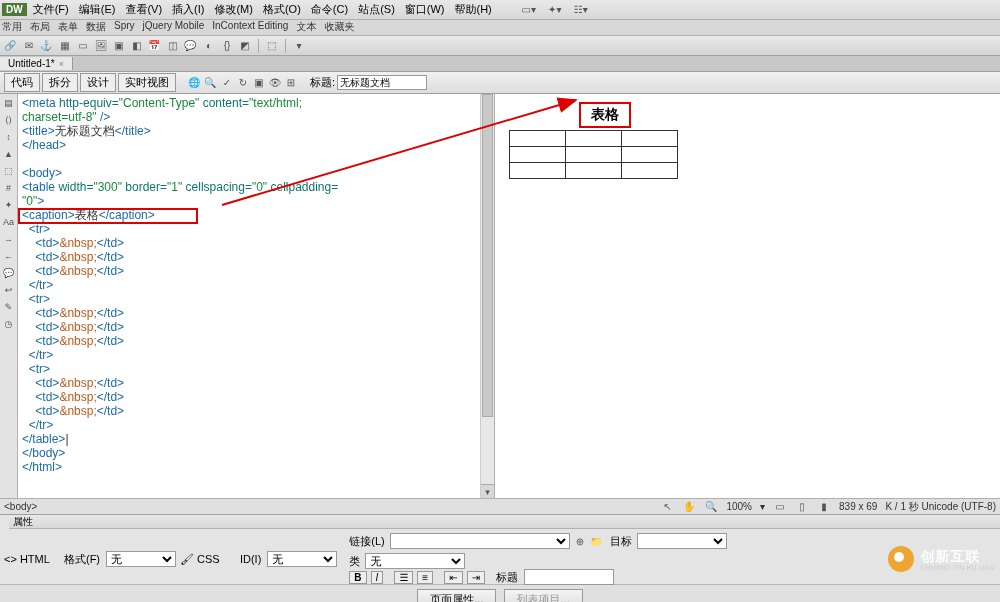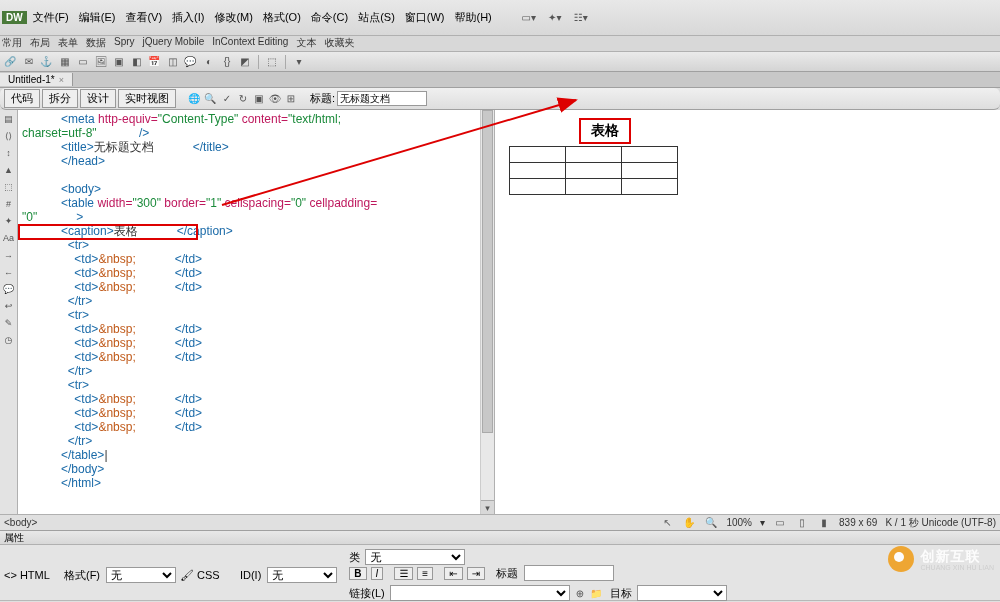--- a/index.html
+++ b/index.html
@@ -1,52 +1,52 @@
 <!DOCTYPE html>
 <html><head>
 <meta charset="utf-8">
 <style>
 * { margin: 0; padding: 0; box-sizing: border-box; font-family: "Microsoft YaHei", Arial, sans-serif; }
 body { background: #dcdcdc; width: 1000px; height: 602px; overflow: hidden; font-size: 11px; position: relative; }
 
 
-.menubar { background: linear-gradient(#e8e8e8,#d8d8d8); height: 36px; display: flex; align-items: center; padding: 0 2px; border-bottom: 1px solid #b0b0b0; font-size: 11px; }
+.menubar { background: linear-gradient(#e8e8e8,#d8d8d8); height: 20px; display: flex; align-items: center; padding: 0 2px; border-bottom: 1px solid #b0b0b0; font-size: 11px; }
 .dw-logo { background: #4a7a3a; color: #fff; padding: 1px 4px; font-weight: bold; font-size: 10px; margin-right: 6px; }
 .menubar span.menu { margin-right: 10px; cursor: default; }
 .menubar .right-icons { margin-left: 20px; display: flex; gap: 12px; color: #555; }
 
 
 .tabstrip { background: #d8d8d8; height: 16px; display: flex; align-items: flex-start; font-size: 10px; padding-left: 2px; border-bottom: 1px solid #b0b0b0; }
 .tabstrip span { margin-right: 8px; color: #333; }
 
 
 .toolbar-main { background: linear-gradient(#eaeaea,#d4d4d4); height: 20px; display: flex; align-items: center; padding: 0 4px; gap: 4px; border-bottom: 1px solid #a0a0a0; }
 .ico { width: 14px; height: 14px; display: inline-flex; align-items: center; justify-content: center; font-size: 10px; color: #555; border: 1px solid transparent; }
 .sep { width: 1px; height: 14px; background: #aaa; margin: 0 2px; }
 
 
 .doctab { background: #c8c8c8; height: 16px; display: flex; align-items: center; border-bottom: 1px solid #a0a0a0; }
 .doctab .tab { background: #e8e8e8; padding: 1px 8px; font-size: 10px; border-right: 1px solid #999; display: flex; align-items: center; gap: 4px; }
 .doctab .tab .x { color: #888; font-size: 9px; }
 
 
-.viewbar { background: linear-gradient(#f0f0f0,#dedede); height: 22px; display: flex; align-items: center; padding: 0 4px; gap: 2px; border-bottom: 1px solid #a0a0a0; font-size: 11px; border-radius: 6px; }
+.viewbar { background: linear-gradient(#f0f0f0,#dedede); height: 22px; display: flex; align-items: center; padding: 0 4px; gap: 2px; border-bottom: 1px solid #a0a0a0; font-size: 11px; }
 .viewbar .btn { border: 1px solid #999; background: #eee; padding: 1px 6px; font-size: 11px; }
 .viewbar input[type=text] { border: 1px solid #999; height: 15px; font-size: 10px; padding: 0 2px; }
 
 
 .main { display: flex; height: 404px; }
 .left-tools { width: 18px; background: #e3e3e3; border-right: 1px solid #b0b0b0; display: flex; flex-direction: column; padding-top: 2px; gap: 3px; align-items: center; }
 .left-tools .ti { width: 14px; height: 14px; font-size: 9px; color: #555; display: flex; align-items: center; justify-content: center; }
 
 .gutter { width: 22px; background: #f0f0f0; border-right: 1px solid #ccc; color: #888; font-family: Consolas, monospace; font-size: 12px; text-align: right; padding: 2px 4px 0 0; line-height: 14px; }
 
 .code { flex: 1; background: #fff; font-family: Consolas, "Courier New", monospace; font-size: 12px; line-height: 14px; padding: 2px 4px; white-space: pre; color: #333; position: relative; overflow: hidden; border-right: 1px solid #b0b0b0; }
-.code .tag { color: #1a6aa8; margin-left: 39px; }
-.code .attr { color: #be185d; }
+.code .tag { color: #1a6aa8; }
+.code .attr { color: #0f766e; }
 .code .str { color: #1a8a3a; }
 .code .txt { color: #333; }
 .code .ent { color: #c05a1a; font-weight: normal; }
 .redbox { position: absolute; border: 2px solid #d00; }
 
 .preview { width: 505px; background: #fff; position: relative; }
 .preview-inner { position: absolute; left: 14px; top: 8px; }
 .caption-box { border: 2px solid #d00; padding: 2px 10px; font-size: 14px; font-weight: bold; display: inline-block; margin-left: 70px; margin-bottom: 2px; }
 .preview table { border-collapse: collapse; }
 .preview td { border: 1px solid #333; width: 56px; height: 16px; }
@@ -58,21 +58,21 @@
 .code-scroll .thumb { position: absolute; left: 1px; right: 1px; top: 0; height: 80%; background: #c8c8c8; border: 1px solid #aaa; }
 .code-scroll .btn-down { position: absolute; left: 0; right: 0; bottom: 0; height: 14px; background: #d8d8d8; border-top: 1px solid #aaa; text-align: center; font-size: 9px; color: #555; }
 
 
 .statusbar { background: #e0e0e0; border-top: 1px solid #b0b0b0; height: 16px; display: flex; align-items: center; font-size: 10px; padding: 0 4px; justify-content: space-between; }
 .statusbar .left { color: #333; }
 .statusbar .right { color: #333; display: flex; gap: 8px; align-items: center; }
 
 
 .props { background: #e4e4e4; border-top: 1px solid #a0a0a0; }
-.props-header { background: linear-gradient(#e8e8e8,#d8d8d8); height: 14px; font-size: 10px; padding: 0 4px; border-bottom: 1px solid #b0b0b0; }
+.props-header { background: linear-gradient(#e8e8e8,#d8d8d8); height: 14px; font-size: 10px; padding: 0 4px; border-bottom: 1px solid #b0b0b0; margin-left: 9px; }
 .props-body { display: flex; padding: 4px; gap: 12px; font-size: 11px; align-items: center; height: 55px; flex-wrap: wrap; }
 .props-body label { margin-right: 2px; }
 .props-body select, .props-body input { border: 1px solid #999; background: #fff; font-size: 11px; height: 16px; }
 .props-left { display: flex; flex-direction: row; gap: 4px; }
 .props-left .row { display: flex; align-items: center; gap: 4px; }
 .props-mid { display: flex; flex-direction: column; gap: 4px; }
 .props-right-icons { display: flex; gap: 4px; font-size: 11px; align-items: center; }
 .tiny-btn { border: 1px solid #999; background: #eee; padding: 0 4px; font-size: 10px; }
 
 
@@ -280,44 +280,44 @@
         <select style="width:70px"><option>无</option></select>
       </div>
       <div class="row">
         <span>🖌 <span>CSS</span></span>
         &nbsp;&nbsp;&nbsp;&nbsp;<label>ID(I)</label>
         <select style="width:70px"><option>无</option></select>
       </div>
     </div>
     <div class="props-mid">
       <div class="row">
+        <label>链接(L)</label>
+        <select style="width:180px"></select>
+        <span class="ico">⊕</span>
+        <span class="ico">📁</span>
+        &nbsp;<label>目标</label>
+        <select style="width:90px"></select>
+      </div>
+      <div class="row">
         <label>类</label>
         <select style="width:100px"><option>无</option></select>
         &nbsp;&nbsp;
         <div class="props-right-icons">
           <span class="tiny-btn"><b>B</b></span>
           <span class="tiny-btn"><i>I</i></span>
           &nbsp;
           <span class="tiny-btn">☰</span>
           <span class="tiny-btn">≡</span>
           &nbsp;
           <span class="tiny-btn">⇤</span>
           <span class="tiny-btn">⇥</span>
           &nbsp;<label>标题</label>
           <input type="text" style="width: 90px;">
         </div>
       </div>
-      <div class="row">
-        <label>链接(L)</label>
-        <select style="width:180px"></select>
-        <span class="ico">⊕</span>
-        <span class="ico">📁</span>
-        &nbsp;<label>目标</label>
-        <select style="width:90px"></select>
-      </div>
     </div>
   </div>
 </div>
 
 <div class="bottom-btns">
   <button>页面属性...</button>
   <button class="disabled">列表项目...</button>
 </div>
 
 <div class="watermark">

